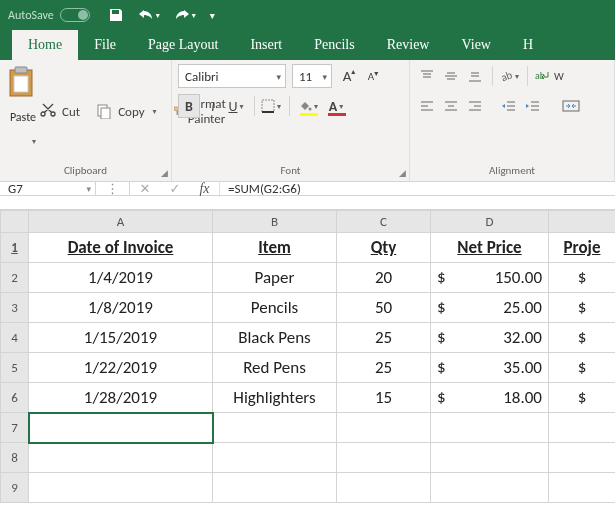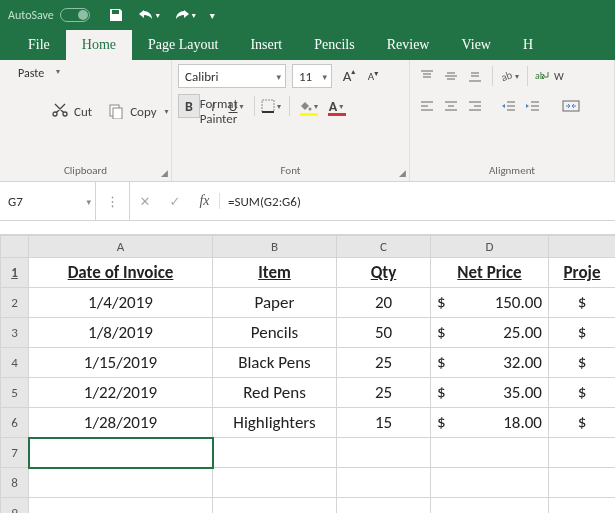--- a/index.html
+++ b/index.html
@@ -19,21 +19,21 @@
 .tab.active { background: #f3f2f1; color: #217346; font-weight: 400; }
 
 
 .ribbon { background: #f3f2f1; height: 122px; border-bottom: 1px solid #d4d4d4; display: flex; }
 .group { border-right: 1px solid #e1dfdd; padding: 4px 6px 2px 6px; display: flex; flex-direction: column; position: relative; }
 .group-label { text-align: center; font-size: 11px; color: #666; margin-top: auto; padding-bottom: 2px; }
 .launcher { position: absolute; right: 3px; bottom: 3px; color: #888; font-size: 9px; }
 
 
 .clipboard-body { display: flex; gap: 4px; height: 92px; }
-.paste-btn { width: 42px; display: flex; flex-direction: row; align-items: flex-start; padding-top: 2px; gap: 12px; }
+.paste-btn { width: 42px; display: flex; flex-direction: column; align-items: flex-end; padding-top: 2px; gap: 12px; }
 .paste-icon { width: 30px; height: 32px; }
 .clip-list { display: flex; gap: 16px; padding-top: 2px; font-size: 13px; color: #444; }
 .clip-list div { display: flex; align-items: center; gap: 6px; }
 
 
 .font-body { display: flex; flex-direction: column; gap: 6px; width: 225px; }
 .font-row1 { display: flex; gap: 6px; align-items: flex-end; }
 .combo { background: #fff; border: 1px solid #c8c6c4; height: 24px; display: flex; align-items: center; padding: 0 4px 0 6px; font-size: 13px; justify-content: space-between; }
 .combo .chev { color: #666; font-size: 9px; margin-left: 4px; }
 .font-name { width: 108px; }
@@ -47,21 +47,21 @@
 .split .dd { font-size: 8px; color: #666; padding: 0 2px; }
 .colorbar { position: absolute; bottom: 2px; left: 4px; right: 4px; height: 3px; }
 .yellow { background: #ffff00; } .red { background: #d13438; }
 
 
 .align-body { display: flex; flex-direction: column; gap: 6px; width: 160px; }
 .align-row { display: flex; gap: 2px; align-items: center; }
 .sep { width: 1px; height: 20px; background: #d4d4d4; margin: 0 4px; }
 
 
-.namebox-row { height: 39px; border-bottom: 1px solid #d4d4d4; display: flex; align-items: stretch; background: #fff; }
+.namebox-row { height: 14px; border-bottom: 1px solid #d4d4d4; display: flex; align-items: stretch; background: #fff; }
 .namebox { width: 96px; border-right: 1px solid #d4d4d4; display: flex; align-items: center; padding: 0 4px 0 8px; justify-content: space-between; font-size: 13px; }
 .namebox .chev { color: #888; font-size: 9px; }
 .fx-area { display: flex; align-items: center; flex: 1; }
 .fx-btn { width: 30px; display: flex; align-items: center; justify-content: center; color: #aaa; font-size: 13px; }
 .fx-btn.fx { color: #555; font-style: italic; font-family: "Times New Roman", serif; font-size: 14px; border-right: 1px solid #e1dfdd; }
 .formula-input { flex: 1; padding: 0 8px; font-size: 13px; display: flex; align-items: center; }
 
 
 .below-fx { height: 14px; border-bottom: 1px solid #d4d4d4; }
 
@@ -104,22 +104,22 @@
         <svg width="16" height="14" viewBox="0 0 16 14">
           <path fill="#fff" d="M10 2l5 4-5 4V7c-3 0-6 1-8 4 0-5 4-8 8-8V2z"></path>
         </svg>
         <span style="color:#fff;font-size:8px;">▾</span>
       </span>
     <span style="color:#fff;font-size:10px;">▾</span>
   </div>
 </div>
 
 <div class="ribbon-tabs">
+  <div class="tab active">Home</div>
   <div class="tab">File</div>
-  <div class="tab active">Home</div>
   <div class="tab">Page Layout</div>
   <div class="tab">Insert</div>
   <div class="tab">Pencils</div>
   <div class="tab">Review</div>
   <div class="tab">View</div>
   <div class="tab" style="padding-right:4px;">H</div>
 </div>
 
 <div class="ribbon">
 

